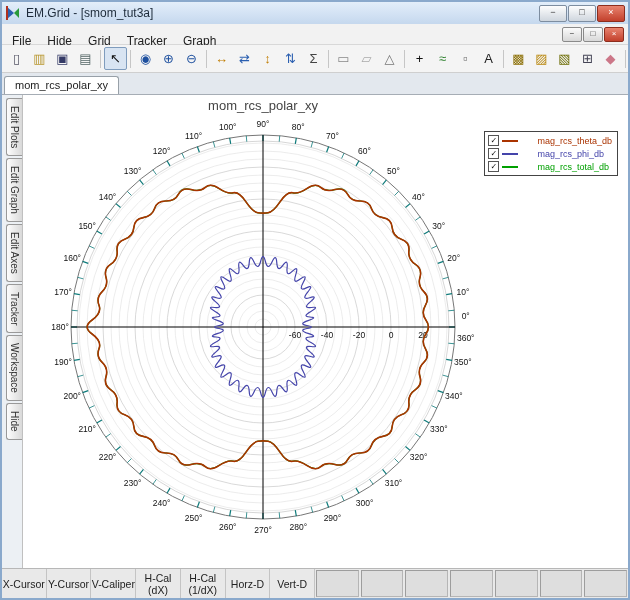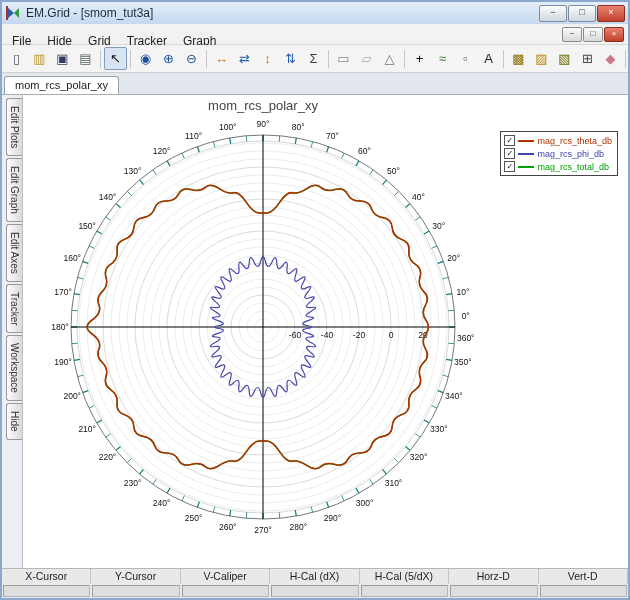--- a/index.html
+++ b/index.html
@@ -48,24 +48,24 @@
   .plot-title{position:absolute;top:3px;left:0;width:480px;text-align:center;
     font-size:13px;color:#444;}
   #chart{position:absolute;top:0;left:0;}
   
   .legend{position:absolute;top:36px;right:10px;background:#fff;border:1px solid #444;
     padding:2px 5px 2px 3px;font-size:9px;}
   .lrow{display:flex;align-items:center;gap:3px;padding:1px 0;}
   .lcb{width:9px;height:9px;border:1px solid #555;background:#fff;font-size:8px;
     line-height:9px;text-align:center;color:#111;flex:0 0 9px;}
   .lline{width:16px;height:2px;flex:0 0 16px;}
-  .llab{white-space:nowrap;}
+  .llab{white-space:nowrap;margin-left:16px;}
   
   .readout{flex:0 0 29px;background:#e9e9e9;border-top:1px solid #b7b7b7;
-    display:flex;flex-direction:column;}
+    display:flex;flex-direction:row;}
   .rrow{display:flex;flex:1;}
   .rrow > span{flex:1;font-size:10.5px;color:#222;text-align:center;
     border-right:1px solid #c4c4c4;display:flex;align-items:center;justify-content:center;}
   .rrow.vals > span{background:#dedede;border:1px solid #b5b5b5;border-top-color:#9d9d9d;
     border-left-color:#9d9d9d;margin:1px;}
 </style>
 </head>
 <body>
 
 <div class="window">
@@ -318,21 +318,21 @@
         </div>
     </div>
   </div>
 
   <div class="readout" id="readout">
       <div class="rrow">
         <span>X-Cursor</span>
         <span>Y-Cursor</span>
         <span>V-Caliper</span>
         <span>H-Cal (dX)</span>
-        <span>H-Cal (5/dX)</span>
+        <span>H-Cal (1/dX)</span>
         <span>Horz-D</span>
         <span>Vert-D</span>
       </div>
       <div class="rrow vals">
         <span></span>
         <span></span>
         <span></span>
         <span></span>
         <span></span>
         <span></span>

